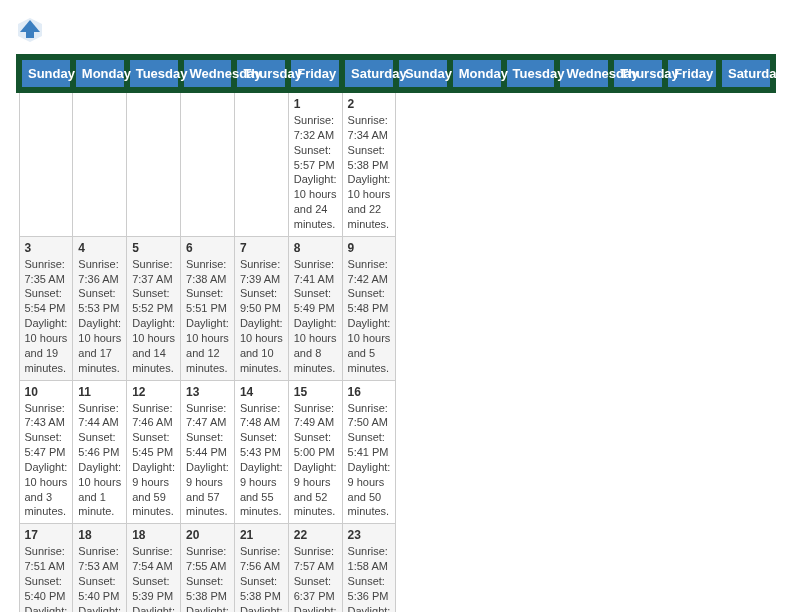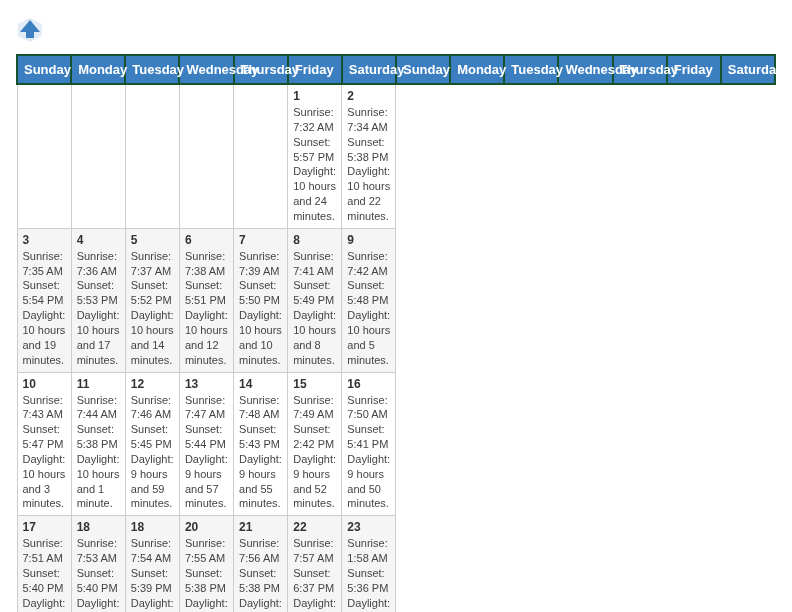--- a/index.html
+++ b/index.html
@@ -52,21 +52,21 @@
       border-collapse: collapse;
       table-layout: fixed;
     }
     thead th {
       background-color: #3c7fc0;
       color: #fff;
       text-align: left;
       padding: 6px 6px;
       font-size: 13px;
       font-weight: bold;
-      border: 2px solid #14532d;
+      border: 6px solid #14532d;
     }
     tbody td {
       border: 1px solid #ccc;
       vertical-align: top;
       padding: 4px 5px;
       font-size: 10.5px;
       color: #333;
       background: #fff;
       height: 80px;
     }
@@ -166,21 +166,21 @@
         </td>
         <td>
           <span class="day-number">6</span>
           <div class="day-info">Sunrise: 7:38 AM
 Sunset: 5:51 PM
 Daylight: 10 hours and 12 minutes.</div>
         </td>
         <td>
           <span class="day-number">7</span>
           <div class="day-info">Sunrise: 7:39 AM
-Sunset: 5:50 PM
+Sunset: 9:50 PM
 Daylight: 10 hours and 10 minutes.</div>
         </td>
         <td>
           <span class="day-number">8</span>
           <div class="day-info">Sunrise: 7:41 AM
 Sunset: 5:49 PM
 Daylight: 10 hours and 8 minutes.</div>
         </td>
         <td>
           <span class="day-number">9</span>
@@ -192,21 +192,21 @@
       <tr>
         <td>
           <span class="day-number">10</span>
           <div class="day-info">Sunrise: 7:43 AM
 Sunset: 5:47 PM
 Daylight: 10 hours and 3 minutes.</div>
         </td>
         <td>
           <span class="day-number">11</span>
           <div class="day-info">Sunrise: 7:44 AM
-Sunset: 5:38 PM
+Sunset: 5:46 PM
 Daylight: 10 hours and 1 minute.</div>
         </td>
         <td>
           <span class="day-number">12</span>
           <div class="day-info">Sunrise: 7:46 AM
 Sunset: 5:45 PM
 Daylight: 9 hours and 59 minutes.</div>
         </td>
         <td>
           <span class="day-number">13</span>
@@ -216,21 +216,21 @@
         </td>
         <td>
           <span class="day-number">14</span>
           <div class="day-info">Sunrise: 7:48 AM
 Sunset: 5:43 PM
 Daylight: 9 hours and 55 minutes.</div>
         </td>
         <td>
           <span class="day-number">15</span>
           <div class="day-info">Sunrise: 7:49 AM
-Sunset: 2:42 PM
+Sunset: 5:00 PM
 Daylight: 9 hours and 52 minutes.</div>
         </td>
         <td>
           <span class="day-number">16</span>
           <div class="day-info">Sunrise: 7:50 AM
 Sunset: 5:41 PM
 Daylight: 9 hours and 50 minutes.</div>
         </td>
       </tr>
       <tr>

